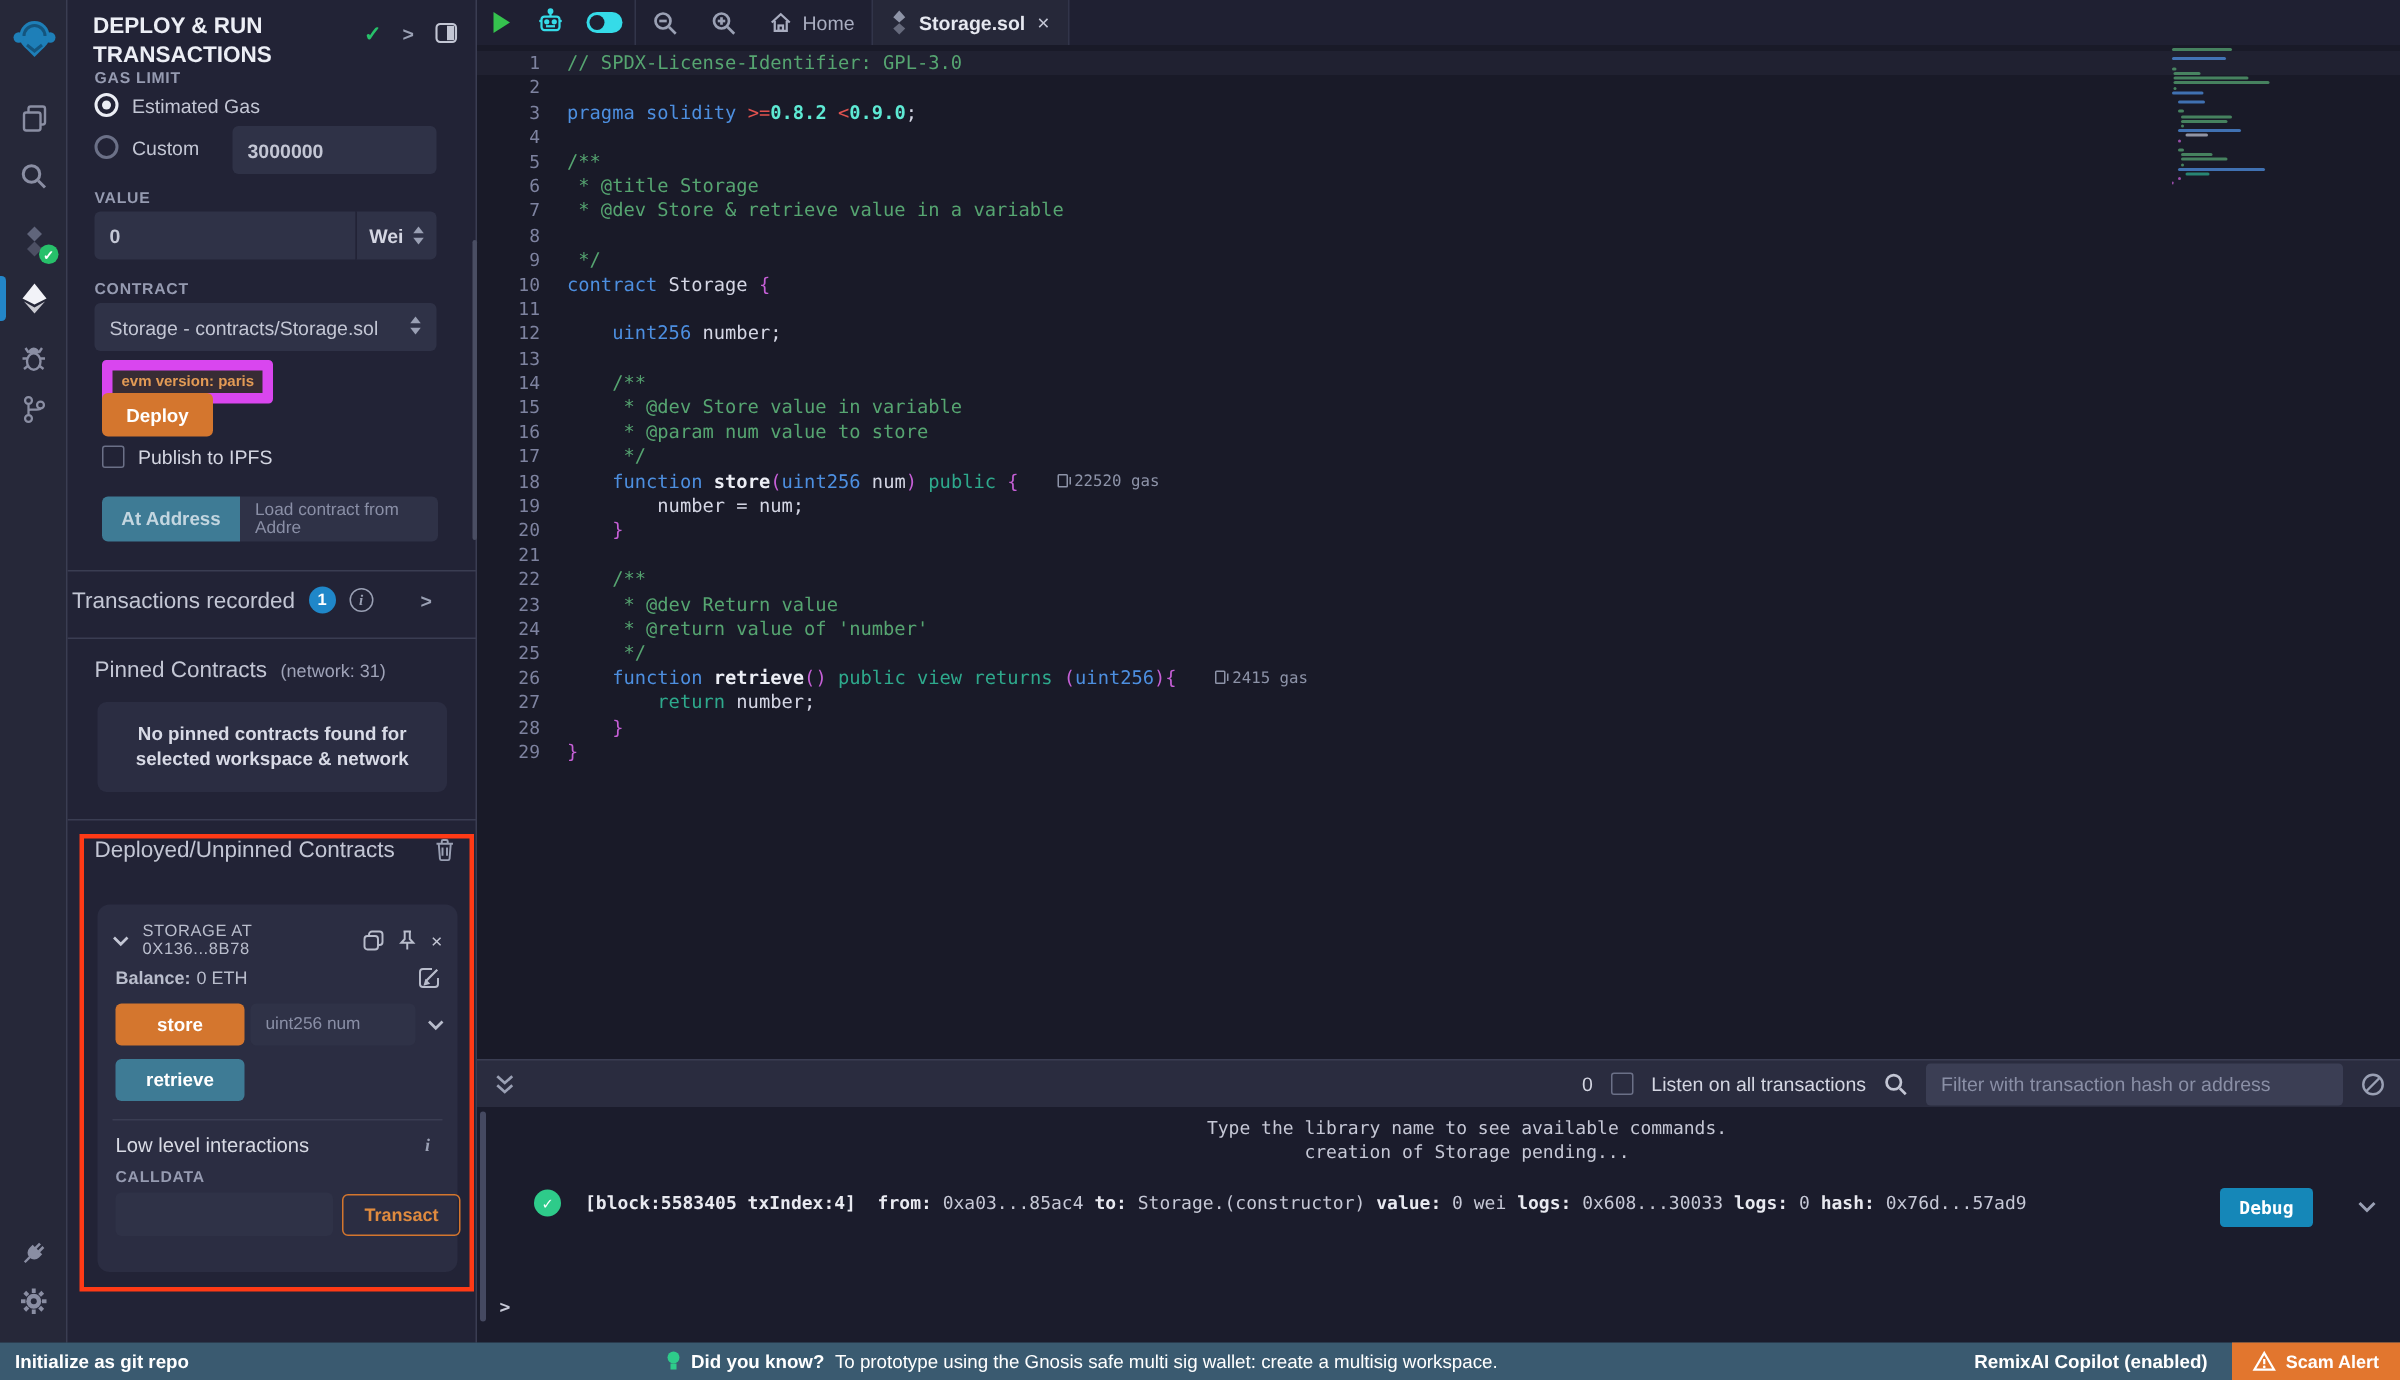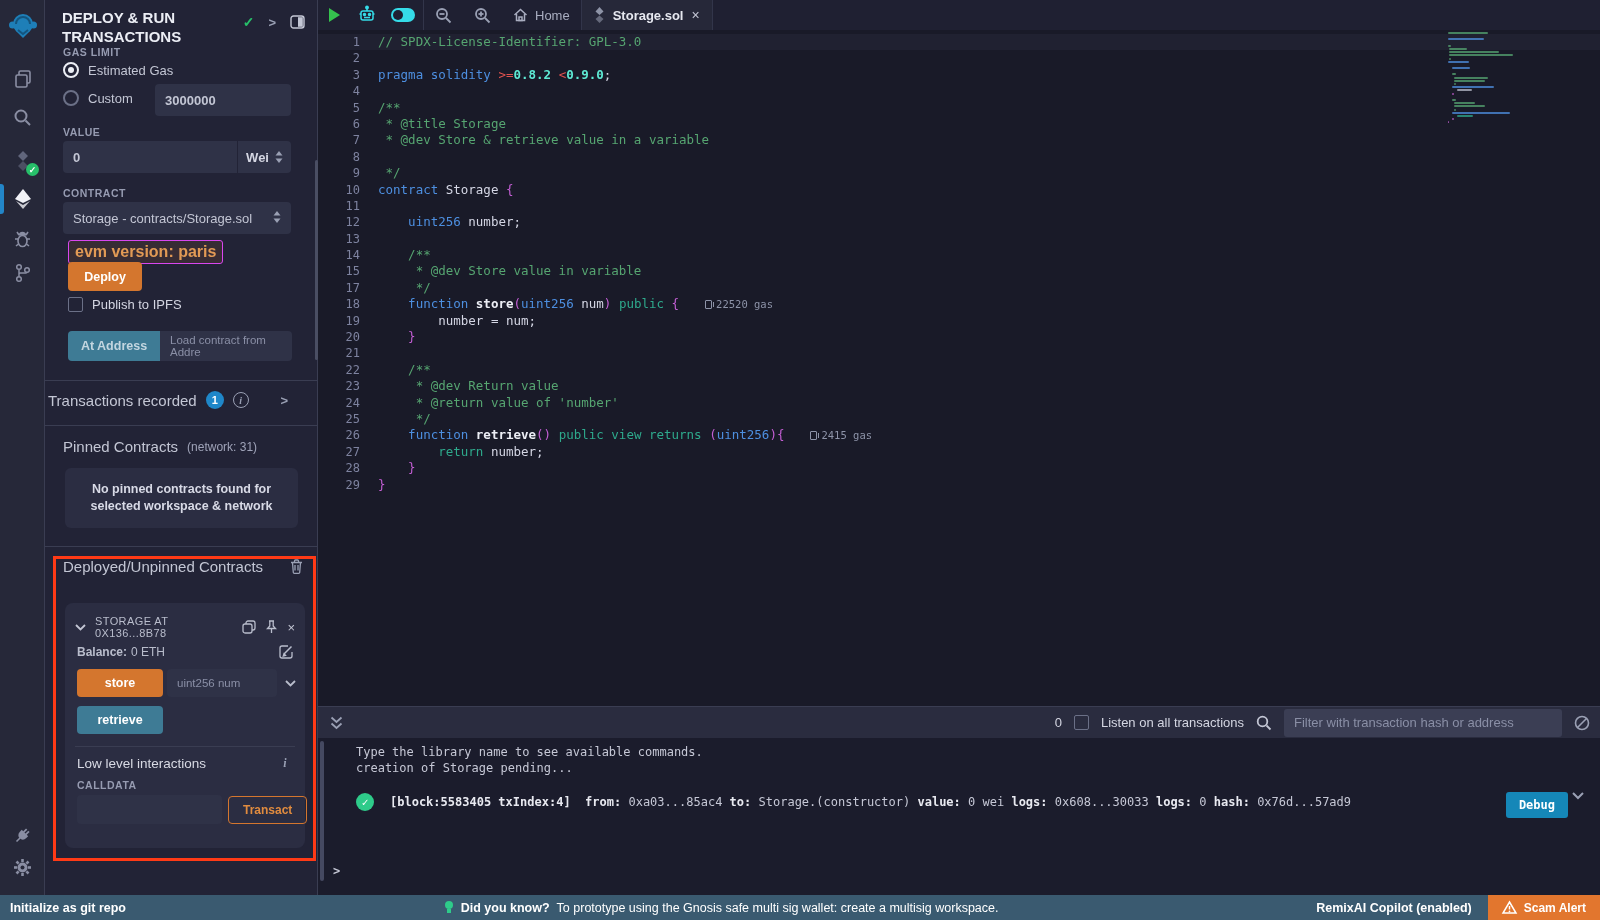--- a/index.html
+++ b/index.html
@@ -22,21 +22,21 @@
   .chk-glyph { color:#27c06a; font-size:14px; font-weight:bold; }
   .chev-glyph { color:#9aa0b4; font-size:13px; font-weight:bold; }
   .lbl { font-size:10.5px; font-weight:bold; letter-spacing:.5px; color:#969bb1; }
   .radio { width:16px; height:16px; border-radius:50%; border:2px solid #6b7087; display:inline-block; position:relative; flex:none; }
   .radio.sel { border-color:#eceef5; }
   .radio.sel::after { content:""; position:absolute; left:3px; top:3px; width:6px; height:6px; border-radius:50%; background:#eceef5; }
   .row { position:absolute; display:flex; align-items:center; gap:9px; font-size:13px; color:#c3c6d4; }
   .inp { background:#2f3247; border-radius:4px; color:#c3c6d4; font-size:13px; display:flex; align-items:center; padding:0 10px; }
   .stepper { margin-left:auto; color:#9aa0b4; }
   .unitbox { background:#2f3247; border-radius:0 4px 4px 0; border-left:1px solid #222336; display:flex; align-items:center; gap:6px; padding:0 8px; font-size:13px; font-weight:bold; color:#d4d6e2; }
-  .evm-badge { position:absolute; left:23px; top:240px; font-size:16px; font-weight:bold; color:#e29a55; background:rgba(216,118,44,.12); border:1px solid #d946ef; border-radius:3px; padding:2px 6px; }
+  .evm-badge { position:absolute; left:23px; top:240px; font-size:10px; font-weight:bold; color:#e29a55; background:rgba(216,118,44,.12); border:7px solid #d946ef; border-radius:3px; padding:2px 6px; }
   .btn { border:none; border-radius:4px; font-weight:bold; font-size:12.5px; color:#fff; cursor:pointer; font-family:inherit; }
   .btn-orange { background:#d4762e; }
   .btn-teal { background:#3e7b95; color:#d6e4ec; }
   .checkbox { width:15px; height:15px; border:1px solid #6b7087; border-radius:2px; background:transparent; flex:none; }
   .divider { position:absolute; left:0; width:273px; height:1px; background:#3a3d52; }
   .sec-title { font-size:15px; color:#c3c6d4; }
   .badge-count { width:18px; height:18px; border-radius:50%; background:#1f87c9; color:#fff; font-size:11px; font-weight:bold; display:flex; align-items:center; justify-content:center; }
   .info-i { width:16px; height:16px; border-radius:50%; border:1px solid #9aa0b4; color:#9aa0b4; font-size:10px; font-style:italic; font-weight:bold; display:flex; align-items:center; justify-content:center; font-family:"Liberation Serif",serif; }
   .empty-card { position:absolute; left:20px; top:468px; width:233px; height:60px; background:#2b2d42; border-radius:6px; display:flex; align-items:center; justify-content:center; text-align:center; font-size:12.5px; font-weight:bold; color:#d8dae6; line-height:17px; padding:0 18px; }
   .contract-card { position:absolute; left:20px; top:603px; width:240px; height:245px; background:#2b2d42; border-radius:8px; }
@@ -87,26 +87,26 @@
 
   
   .termbar { position:absolute; left:0; top:706px; width:100%; height:32px; background:#2a2c3f; border-top:1px solid #3a3d52; display:flex; align-items:center; }
   .term-collapse { margin-left:12px; cursor:pointer; }
   .termbar-right { margin-left:auto; display:flex; align-items:center; gap:12px; padding-right:10px; }
   .tb-count { font-size:13px; color:#d4d6e2; }
   .listen-lbl { font-size:13px; color:#d4d6e2; }
   .filter-inp { width:278px; height:28px; background:#3b3e54; border-radius:3px; display:flex; align-items:center; padding:0 10px; font-size:13px; color:#8a8fa6; }
   .terminal { position:absolute; left:0; top:738px; width:100%; height:157px; background:#1b1c2c; font-family:"DejaVu Sans Mono", monospace; font-size:12px; color:#c6c8d6; }
   .term-scroll { position:absolute; left:2px; top:3px; width:4px; height:140px; background:#454961; border-radius:2px; }
-  .term-line { padding-left:38px; line-height:16px; }
+  .term-line { padding-left:38px; line-height:16px;text-align:center; }
   .tx-row { position:absolute; left:38px; top:54px; right:16px; display:flex; align-items:flex-start; }
   .tx-check { width:18px; height:18px; border-radius:50%; background:#2ecb8a; color:#fff; font-size:11px; font-weight:bold; display:flex; align-items:center; justify-content:center; margin-right:16px; margin-top:1px; flex:none; }
   .tx-text { line-height:20px; white-space:nowrap; overflow:hidden; }
   .tx-text b { color:#e8e9f0; }
-  .tx-actions { margin-left:auto; display:flex; gap:4px; flex:none; }
+  .tx-actions { margin-left:auto; display:flex; align-items:center; gap:30px; flex:none; }
   .btn-debug { background:#1587b8; color:#fff; border:none; border-radius:3px; height:26px; padding:0 13px; font-weight:bold; font-size:12px; font-family:"DejaVu Sans Mono",monospace; cursor:pointer; }
   .prompt { position:absolute; left:15px; top:126px; font-weight:bold; color:#c6c8d6; }
 
   
   .statusbar { position:absolute; left:0; top:895px; width:1600px; height:25px; background:#3a5a70; display:flex; align-items:center; color:#fff; z-index:10; }
   .sb-left { font-size:12.5px; font-weight:bold; padding-left:10px; white-space:nowrap; }
   .sb-center { flex:1; display:flex; align-items:center; justify-content:center; gap:7px; font-size:12.5px; }
   .sb-right { font-size:12.5px; font-weight:bold; padding-right:16px; white-space:nowrap; }
   .sb-scam { height:25px; background:#e2762e; display:flex; align-items:center; gap:7px; padding:0 14px; font-size:12px; font-weight:bold; flex:none; cursor:pointer; }
   .bulb { width:10px; height:13px; position:relative; }
@@ -439,20 +439,24 @@
             <span class="gutter">13</span>
             <span class="code-text"></span>
           </div>
           <div class="code-row">
             <span class="gutter">14</span>
             <span class="code-text"><span class="tk-com">    /**</span></span>
           </div>
           <div class="code-row">
             <span class="gutter">15</span>
             <span class="code-text"><span class="tk-com">     * @dev Store value in variable</span></span>
+          </div>
+          <div class="code-row">
+            <span class="gutter">16</span>
+            <span class="code-text"><span class="tk-com">     * @param num value to store</span></span>
           </div>
           <div class="code-row">
             <span class="gutter">17</span>
             <span class="code-text"><span class="tk-com">     */</span></span>
           </div>
           <div class="code-row">
             <span class="gutter">18</span>
             <span class="code-text"><span class="tk-kw">    function </span><span class="tk-fn">store</span><span class="tk-pn">(</span><span class="tk-kw">uint256</span><span class="tk-pl"> num</span><span class="tk-pn">)</span><span class="tk-pl"> </span><span class="tk-tkw">public</span><span class="tk-pl"> </span><span class="tk-pn">{</span></span>
             <span class="gas-hint"><span class="gas-ico"></span>22520 gas</span>
           </div>

